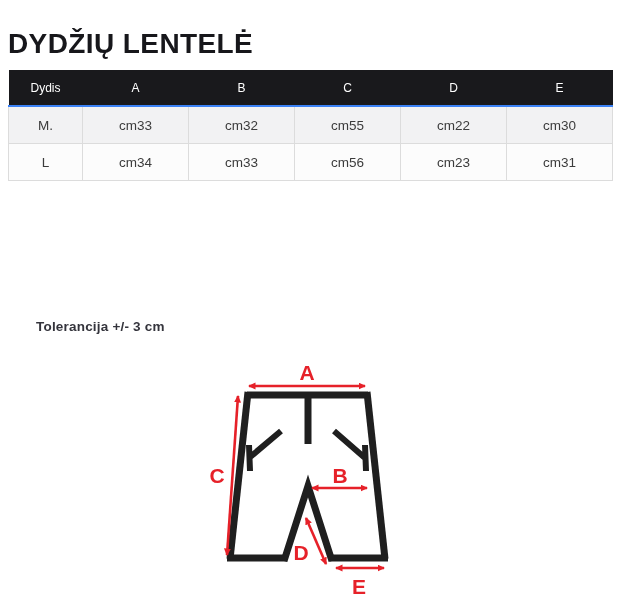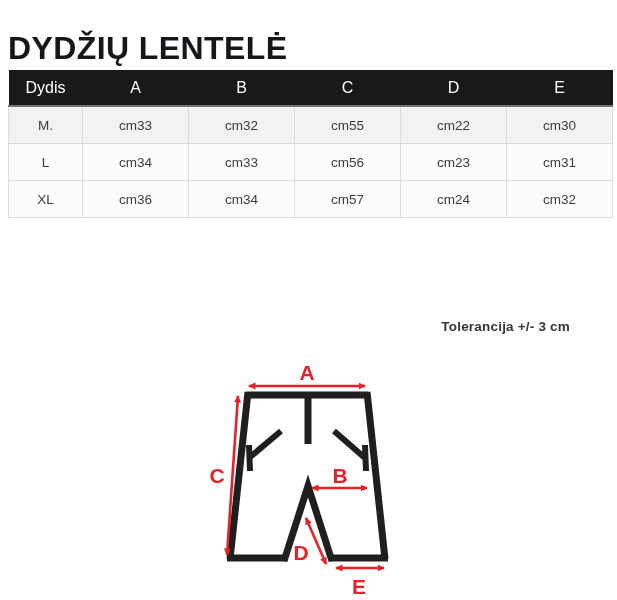--- a/index.html
+++ b/index.html
@@ -2,41 +2,41 @@
 <html><head>
 <meta charset="utf-8">
 <style>
   html,body{margin:0;padding:0;}
   body{
     width:617px;height:600px;background:#ffffff;position:relative;overflow:hidden;
     font-family:"Liberation Sans",sans-serif;
   }
   .page-title{
     position:absolute;left:8px;top:9px;
-    font-size:32px;font-weight:bold;letter-spacing:.4px;color:#17171b;
+    font-size:28px;font-weight:bold;letter-spacing:.4px;color:#17171b;
     line-height:1.15;
   }
   table.size-table{
     position:absolute;left:8px;top:70px;width:604px;
     border-collapse:collapse;table-layout:fixed;text-align:center;
   }
   table.size-table col.c-size{width:74px;}
   table.size-table col.c-meas{width:106px;}
   table.size-table thead th{
-    background:#19191c;color:#ffffff;font-weight:normal;font-size:16px;
-    height:33px;border:none;border-bottom:2px solid #737373;
+    background:#19191c;color:#ffffff;font-weight:normal;font-size:12px;
+    height:33px;border:none;border-bottom:2px solid #3b82f6;
   }
   table.size-table tbody td{
     border:1px solid #dcdcdc;height:34px;background:#fcfcfc;
     font-size:13.5px;color:#3c3c3c;
   }
   table.size-table tbody tr.row-shaded td{background:#f2f2f3;}
   .tolerance-note{
-    position:absolute;left:0;top:319px;width:570px;text-align:right;
-    font-size:13.5px;font-weight:bold;color:#34343c;letter-spacing:.2px;
+    position:absolute;left:0;top:319px;width:570px;text-align:left;
+    font-size:13.5px;font-weight:bold;color:#34343c;letter-spacing:.2px;padding-left:36px;
   }
   .diagram-wrap{position:absolute;left:178px;top:352px;width:264px;height:248px;}
   .dim-label{font-family:"Liberation Sans",sans-serif;font-size:21px;font-weight:bold;}
 </style>
 </head>
 <body>
 
 <h1 class="page-title">DYDŽIŲ LENTELĖ</h1>
 
 <table class="size-table">
@@ -67,28 +67,20 @@
       <td>cm22</td>
       <td>cm30</td>
     </tr>
     <tr>
       <td>L</td>
       <td>cm34</td>
       <td>cm33</td>
       <td>cm56</td>
       <td>cm23</td>
       <td>cm31</td>
-    </tr>
-    <tr>
-      <td>XL</td>
-      <td>cm36</td>
-      <td>cm34</td>
-      <td>cm57</td>
-      <td>cm24</td>
-      <td>cm32</td>
     </tr>
   </tbody>
 </table>
 
 <div class="tolerance-note">Tolerancija +/- 3 cm</div>
 
 <div class="diagram-wrap">
   <svg width="264" height="248" viewBox="178 352 264 248" xmlns="http://www.w3.org/2000/svg">
     <defs>
       <marker id="arrow" markerWidth="8" markerHeight="8" refX="6.5" refY="3.5" orient="auto-start-reverse" markerUnits="userSpaceOnUse">

